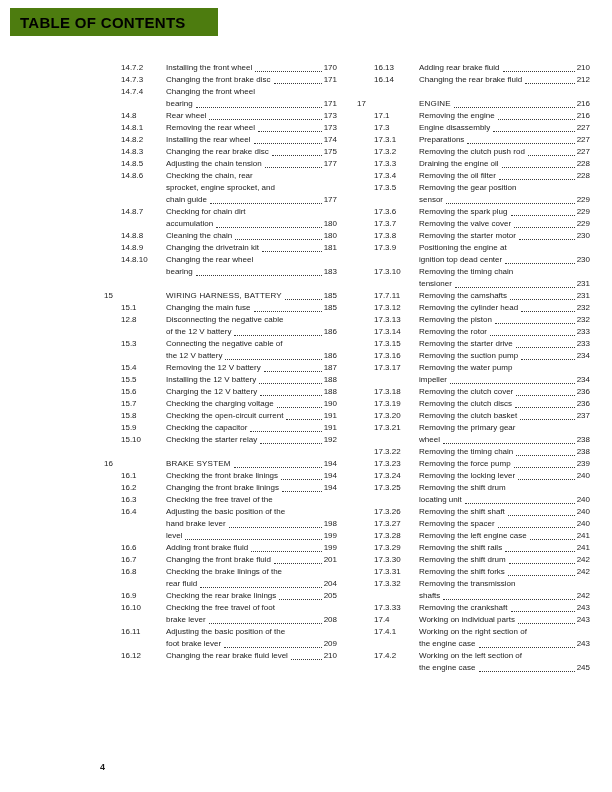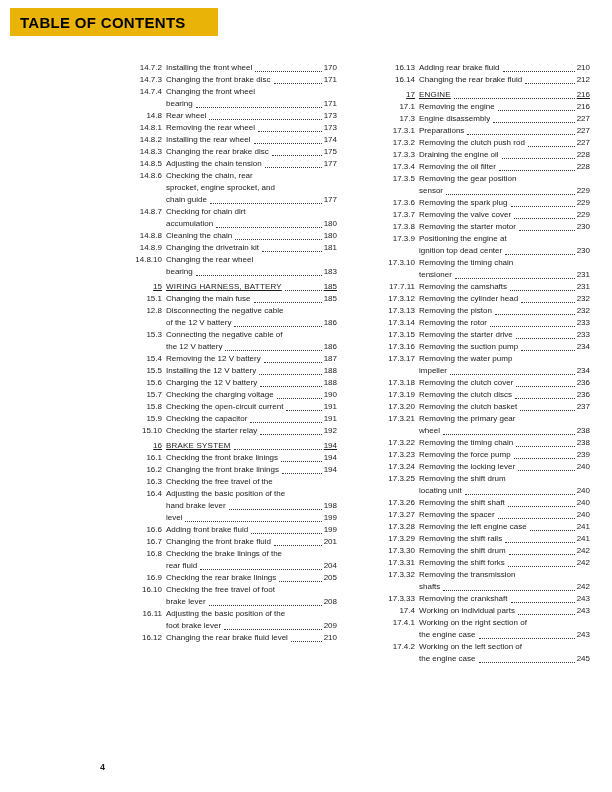--- a/index.html
+++ b/index.html
@@ -10,41 +10,41 @@
   }
   .header-bar {
     position:absolute; left:10px; top:8px; width:208px; height:28px;
     background:#9c9c9b; display:flex; align-items:center; padding:0 10px;
   }
   .header-title { font-size:15px; font-weight:bold; letter-spacing:.3px; color:#000; white-space:nowrap; }
   .content {
     position:absolute; top:62px; left:104px; width:486px;
     display:flex; gap:20px;
   }
-  .toc-col { flex:0 0 233px; width:233px;text-align:right; }
+  .toc-col { flex:0 0 233px; width:233px; }
   .entry { font-size:8px; line-height:12px; }
-  .entry.lv1 { margin-top:3px;text-decoration:underline; }
+  .entry.lv1 { margin-top:12px; }
   .entry.lv1 .txt { letter-spacing:.2px; }
   .line { display:flex; }
   .num { flex:0 0 62px; padding-right:4px; }
   .lv2 .num, .lv3 .num { padding-left:17px; }
   .cont { padding-left:62px; }
   .txt { flex:0 1 auto; white-space:nowrap; }
   .leader {
     flex:1 1 auto; min-width:6px; align-self:flex-end;
     border-bottom:1px dotted #3a3a3a; margin:0 2px 2.5px 3px;
   }
   .pagenum { flex:0 0 auto; }
   .footer-page { position:absolute; left:100px; bottom:20px; font-size:9px; font-weight:bold; }
 </style>
 </head>
 <body>
 
 <div class="page">
-  <div class="header-bar" style="background: #eab308;">
+  <div class="header-bar" style="background: #4d7c0f;">
     <span class="header-title">TABLE OF CONTENTS</span>
   </div>
 
   <div class="content">
     <div class="toc-col">
         <div class="entry lv3">
           <div class="line">
             <span class="num">14.7.2</span>
             <span class="txt">Installing the front wheel</span>
             <span class="leader"></span>

